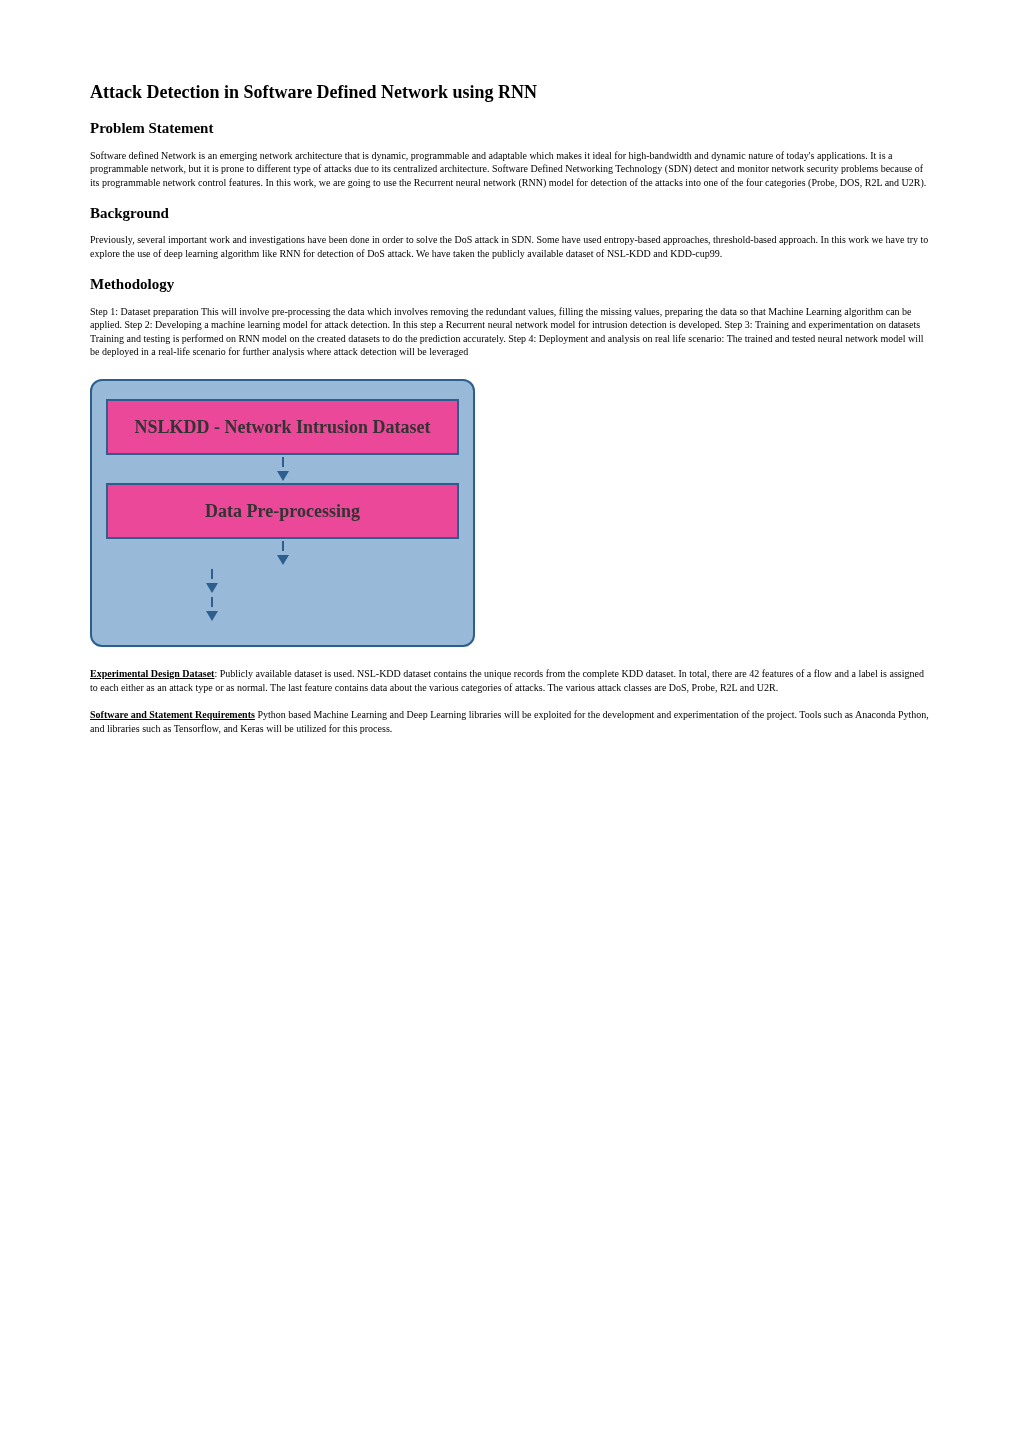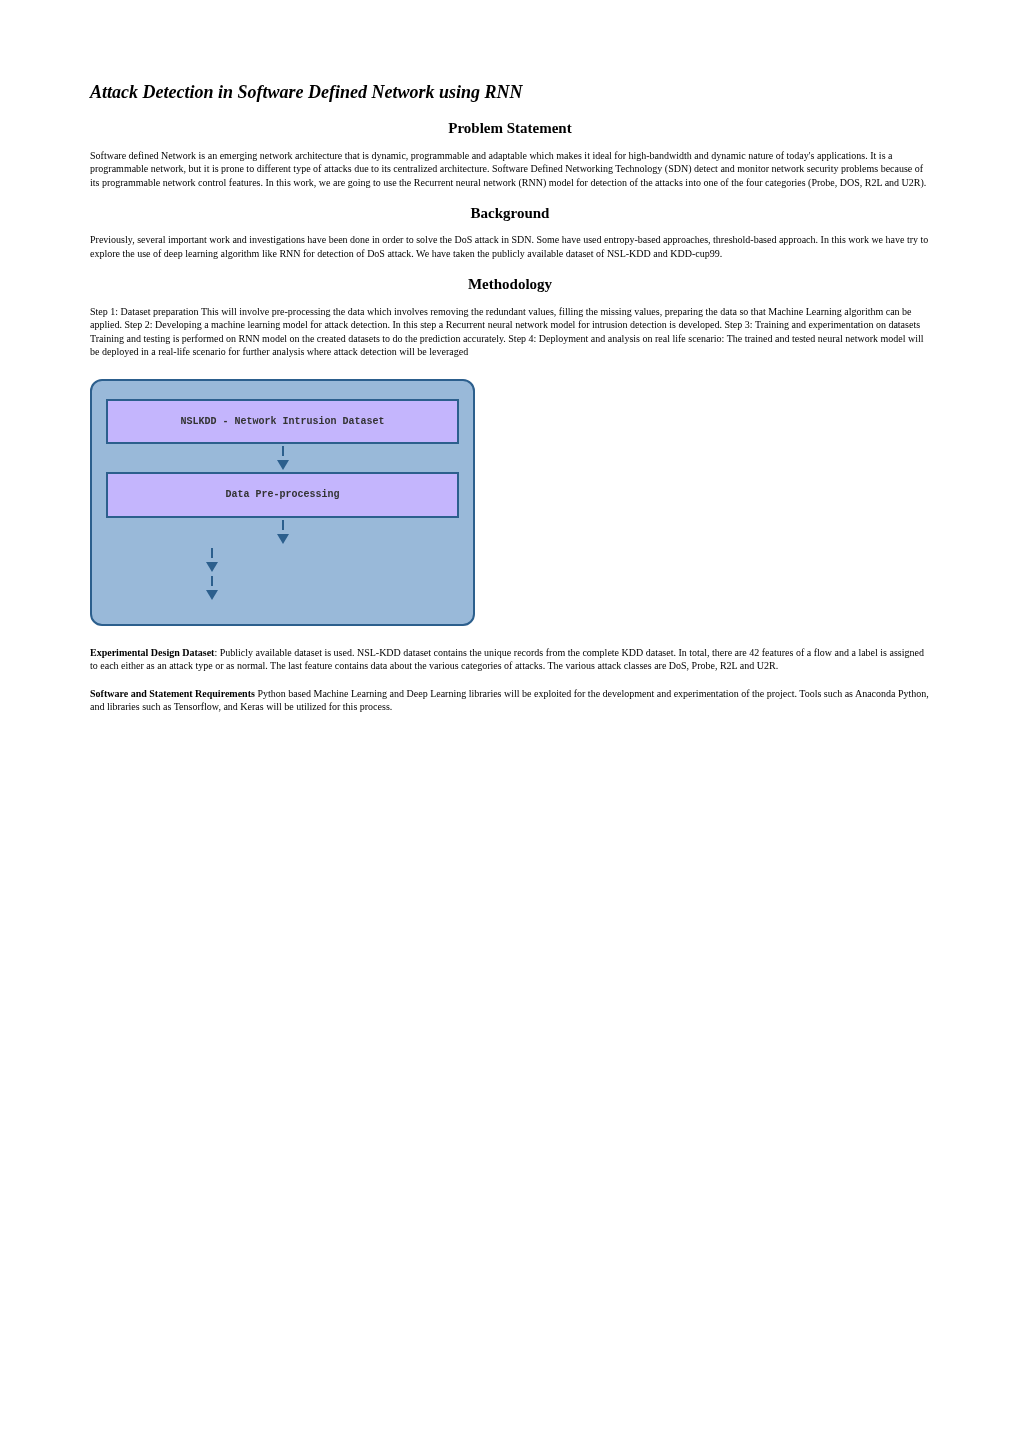--- a/index.html
+++ b/index.html
@@ -12,57 +12,56 @@
       background: #fff;
       width: 1020px;
       padding: 80px 90px 60px 90px;
       color: #000;
       line-height: 1.35;
     }
     .title {
       font-size: 18px;
       font-weight: bold;
       margin-bottom: 12px;
-      font-style: italic;
     }
     .heading {
       font-size: 15px;
       font-weight: bold;
       margin-top: 14px;
       margin-bottom: 10px;
-      text-align: center;
     }
     .paragraph {
       font-size: 10px;
       margin-bottom: 14px;
       text-align: left;
     }
     .bold-lead {
       font-weight: bold;
+      text-decoration: underline;
     }
     .diagram-wrapper {
       margin: 20px 0 20px 0;
     }
     .diagram {
       width: 385px;
       background: #99b9d9;
       border: 2px solid #2c5f8d;
       border-radius: 12px;
       padding: 18px 14px 22px 14px;
       display: flex;
       flex-direction: column;
       align-items: center;
     }
     .diagram-box {
       width: 100%;
-      background: #c4b5fd;
+      background: #ec4899;
       border: 2px solid #2c5f8d;
       padding: 10px 12px;
-      font-family: Liberation Mono, monospace;
-      font-size: 10px;
+      font-family: Liberation Serif, serif;
+      font-size: 18px;
       font-weight: bold;
       color: #333;
     }
     .diagram-box.center {
       text-align: center;
       padding: 14px 12px;
     }
     .arrow-down {
       width: 0;
       height: 0;

